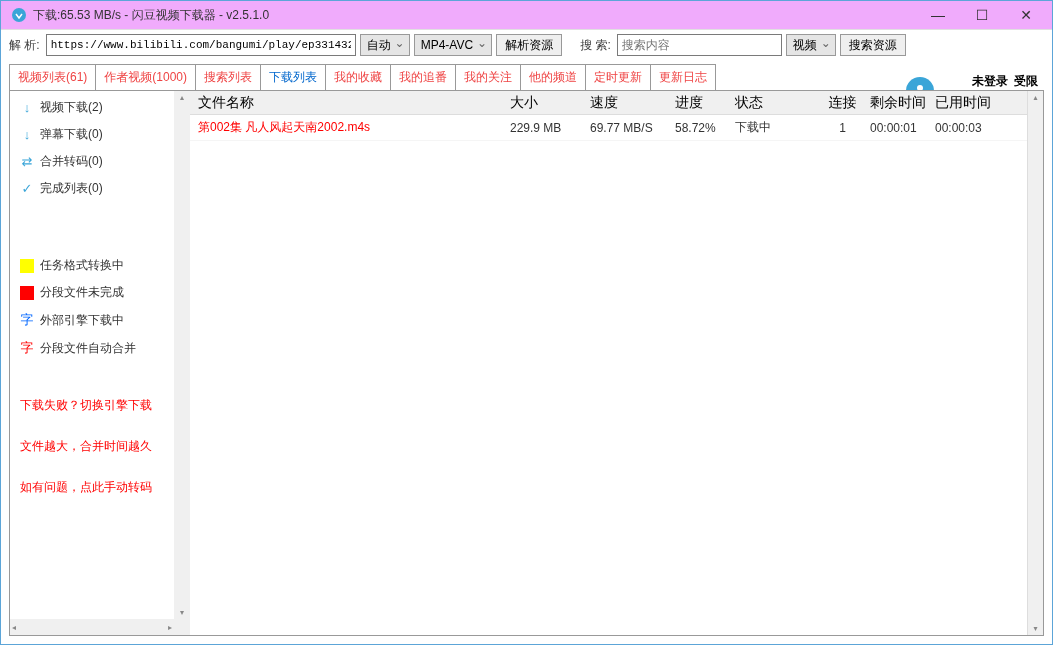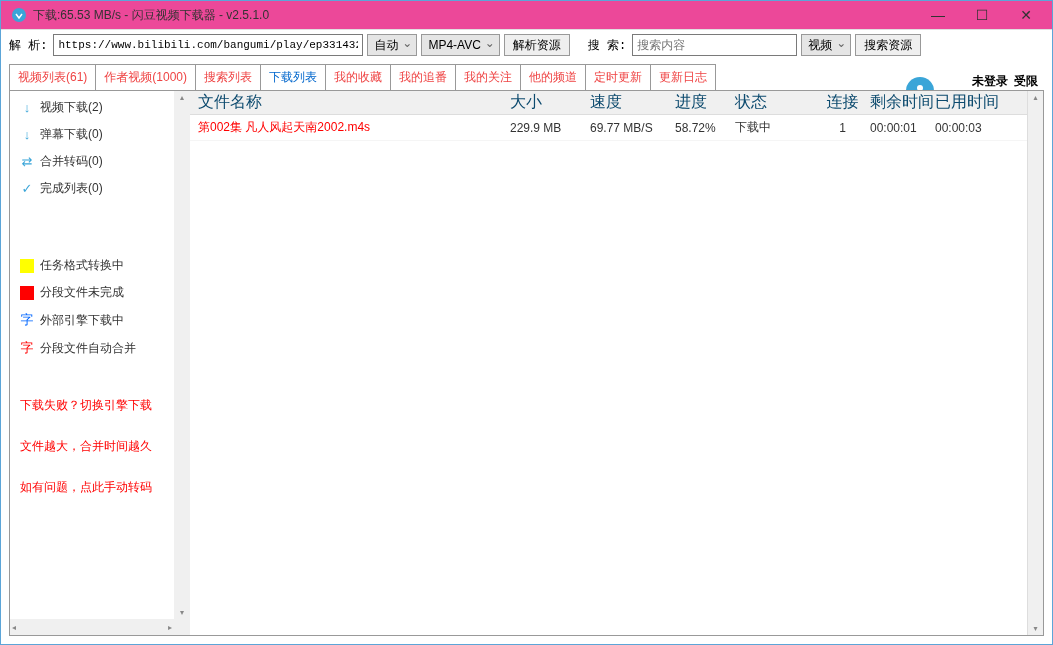--- a/index.html
+++ b/index.html
@@ -1,25 +1,25 @@
 <!DOCTYPE html>
 <html><head>
   <meta charset="utf-8">
   <style>
     * { box-sizing: border-box; margin: 0; padding: 0; }
     body { font-family: "Microsoft YaHei", "SimSun", sans-serif; font-size: 12px; background: #fff; overflow: hidden; }
     .window { width: 1053px; height: 645px; border: 1px solid #5ca5d8; display: flex; flex-direction: column; background: #fff; }
-    .titlebar { height: 28px; display: flex; align-items: center; padding: 0 4px; background: #ec4899; }
+    .titlebar { height: 28px; display: flex; align-items: center; padding: 0 4px; background: #f0abfc; }
     .titlebar-icon { width: 16px; height: 16px; margin: 0 6px; display: inline-flex; align-items: center; justify-content: center; }
     .titlebar-text { flex: 1; color: #333; font-size: 12px; }
     .win-controls { display: flex; }
     .win-btn { width: 44px; height: 28px; display: flex; align-items: center; justify-content: center; cursor: pointer; font-size: 14px; color: #333; }
     
     .toolbar { display: flex; align-items: center; padding: 4px 8px; gap: 4px; border-top: 1px solid #e0e0e0; }
-    .toolbar-label { color: #000000; font-size: 12px; margin-right: 2px; font-family: Liberation Mono, monospace; }
+    .toolbar-label { color: #404040; font-size: 12px; margin-right: 2px; }
     .url-input { flex: 0 0 310px; height: 22px; border: 1px solid #7a7a7a; padding: 0 4px; font-family: "Courier New", monospace; font-size: 11px; }
     .select-box { height: 22px; border: 1px solid #999; background: #e5e5e5; padding: 0 18px 0 6px; font-size: 12px; position: relative; display: inline-flex; align-items: center; cursor: pointer; }
     .select-box::after { content: "⌄"; position: absolute; right: 4px; color: #666; font-size: 12px; top: 1px; }
     .btn { height: 22px; border: 1px solid #999; background: #efefef; padding: 0 8px; font-size: 12px; cursor: pointer; display: inline-flex; align-items: center; color: #000; }
     .search-input { flex: 0 0 130px; height: 22px; border: 1px solid #7a7a7a; padding: 0 4px; font-size: 12px; color: #888; }
     
     .user-area { height: 52px; position: absolute; right: 14px; top: 36px; display: flex; align-items: center; gap: 10px; }
     .avatar { width: 28px; height: 28px; border-radius: 50%; background: #3aa5d8; display: flex; align-items: center; justify-content: center; }
     .avatar svg { width: 18px; height: 18px; fill: #fff; }
     .user-text { display: flex; flex-direction: column; align-items: center; gap: 2px; }
@@ -48,21 +48,21 @@
     .legend-yellow { background: #ffff00; }
     .legend-red { background: #ff0000; }
     .legend-char { width: 14px; text-align: center; font-size: 13px; }
     .char-blue { color: #0066ff; }
     .char-red { color: #ff0000; }
     
     .hints { margin-top: 30px; display: flex; flex-direction: column; gap: 24px; justify-content: flex-end; }
     .hint { font-size: 12px; color: #ff0000; cursor: pointer; }
     
     .main { flex: 1; display: flex; flex-direction: column; background: #fff; }
-    .table-header { display: flex; background: #f0f0f0; border-bottom: 1px solid #ddd; height: 24px; align-items: center; font-size: 16px; color: #0c4a6e; }
+    .table-header { display: flex; background: #f0f0f0; border-bottom: 1px solid #ddd; height: 24px; align-items: center; font-size: 14px; color: #000000; }
     .col-name { flex: 0 0 320px; padding-left: 8px; }
     .col-size { flex: 0 0 80px; }
     .col-speed { flex: 0 0 85px; }
     .col-progress { flex: 0 0 60px; }
     .col-status { flex: 0 0 80px; }
     .col-conn { flex: 0 0 55px; text-align: center; }
     .col-remain { flex: 0 0 65px; }
     .col-elapsed { flex: 0 0 65px; }
     
     .table-row { display: flex; height: 26px; align-items: center; font-size: 12px; border-bottom: 1px solid #f5f5f5; }

